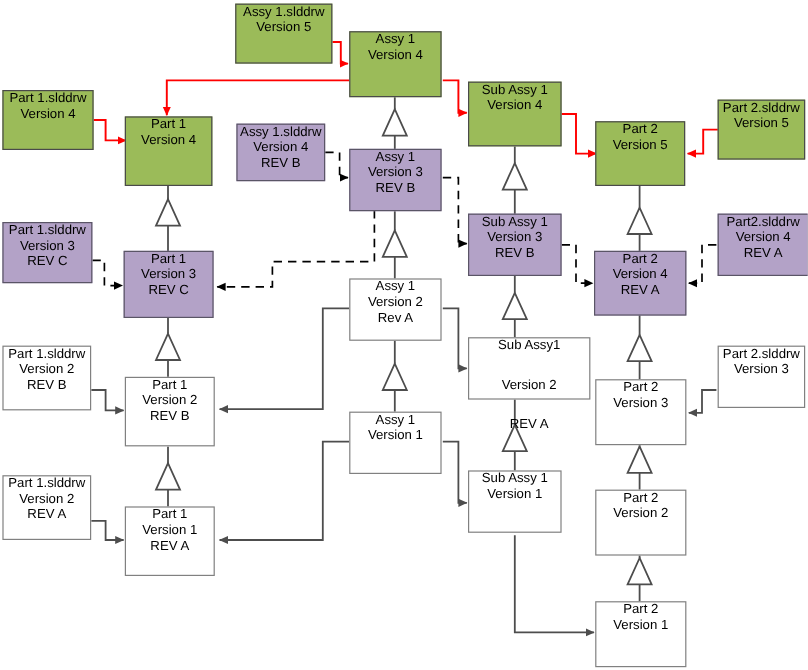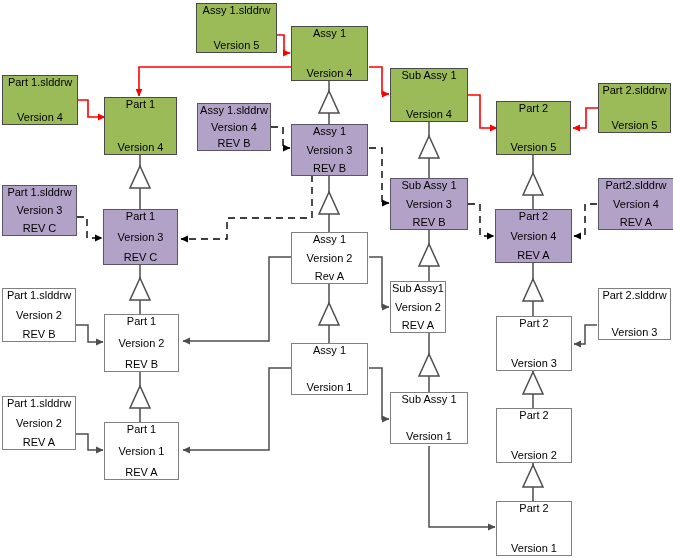--- a/index.html
+++ b/index.html
@@ -2,21 +2,21 @@
 <html><head>
 <meta charset="utf-8">
 <style>
   html,body{margin:0;padding:0;background:#ffffff;}
   body{width:673px;height:558px;overflow:hidden;
        font-family:"Liberation Sans",sans-serif;}
   #diagram{position:relative;width:673px;height:558px;background:#fff;}
   svg#wires{position:absolute;left:0;top:0;width:673px;height:558px;}
   .node{position:absolute;box-sizing:border-box;
         border:1px solid #7f7f7f;
-        display:flex;flex-direction:column;align-items:center;justify-content:space-between;
+        display:flex;flex-direction:column;align-items:center;justify-content:flex-start;
         font-size:11px;line-height:13px;color:#000;text-align:center;
         background:#ffffff;}
   .node.green{background:#9bbb59;border:1px solid #4a4a4a;}
   .node.purple{background:#b3a2c7;border:1px solid #5a5566;}
   .node.plain{background:#ffffff;border:1px solid #808080;}
   .node .ln{display:block;white-space:nowrap;}
 </style>
 </head>
 <body>
 
@@ -214,21 +214,21 @@
     <span class="ln">Sub Assy 1</span>
     <span class="ln">Version 4</span>
   </div>
 
   <div class="node purple" style="left:390px;top:178px;width:78px;height:52px;">
     <span class="ln">Sub Assy 1</span>
     <span class="ln">Version 3</span>
     <span class="ln">REV B</span>
   </div>
 
-  <div class="node plain" style="left:390px;top:281px;width:56px;height:52px;">
+  <div class="node plain" style="left:390px;top:281px;width:102px;height:52px;gap:20px;">
     <span class="ln">Sub Assy1</span>
     <span class="ln">Version 2</span>
     <span class="ln">REV A</span>
   </div>
 
   <div class="node plain" style="left:390px;top:392px;width:78px;height:52px;">
     <span class="ln">Sub Assy 1</span>
     <span class="ln">Version 1</span>
   </div>
 

